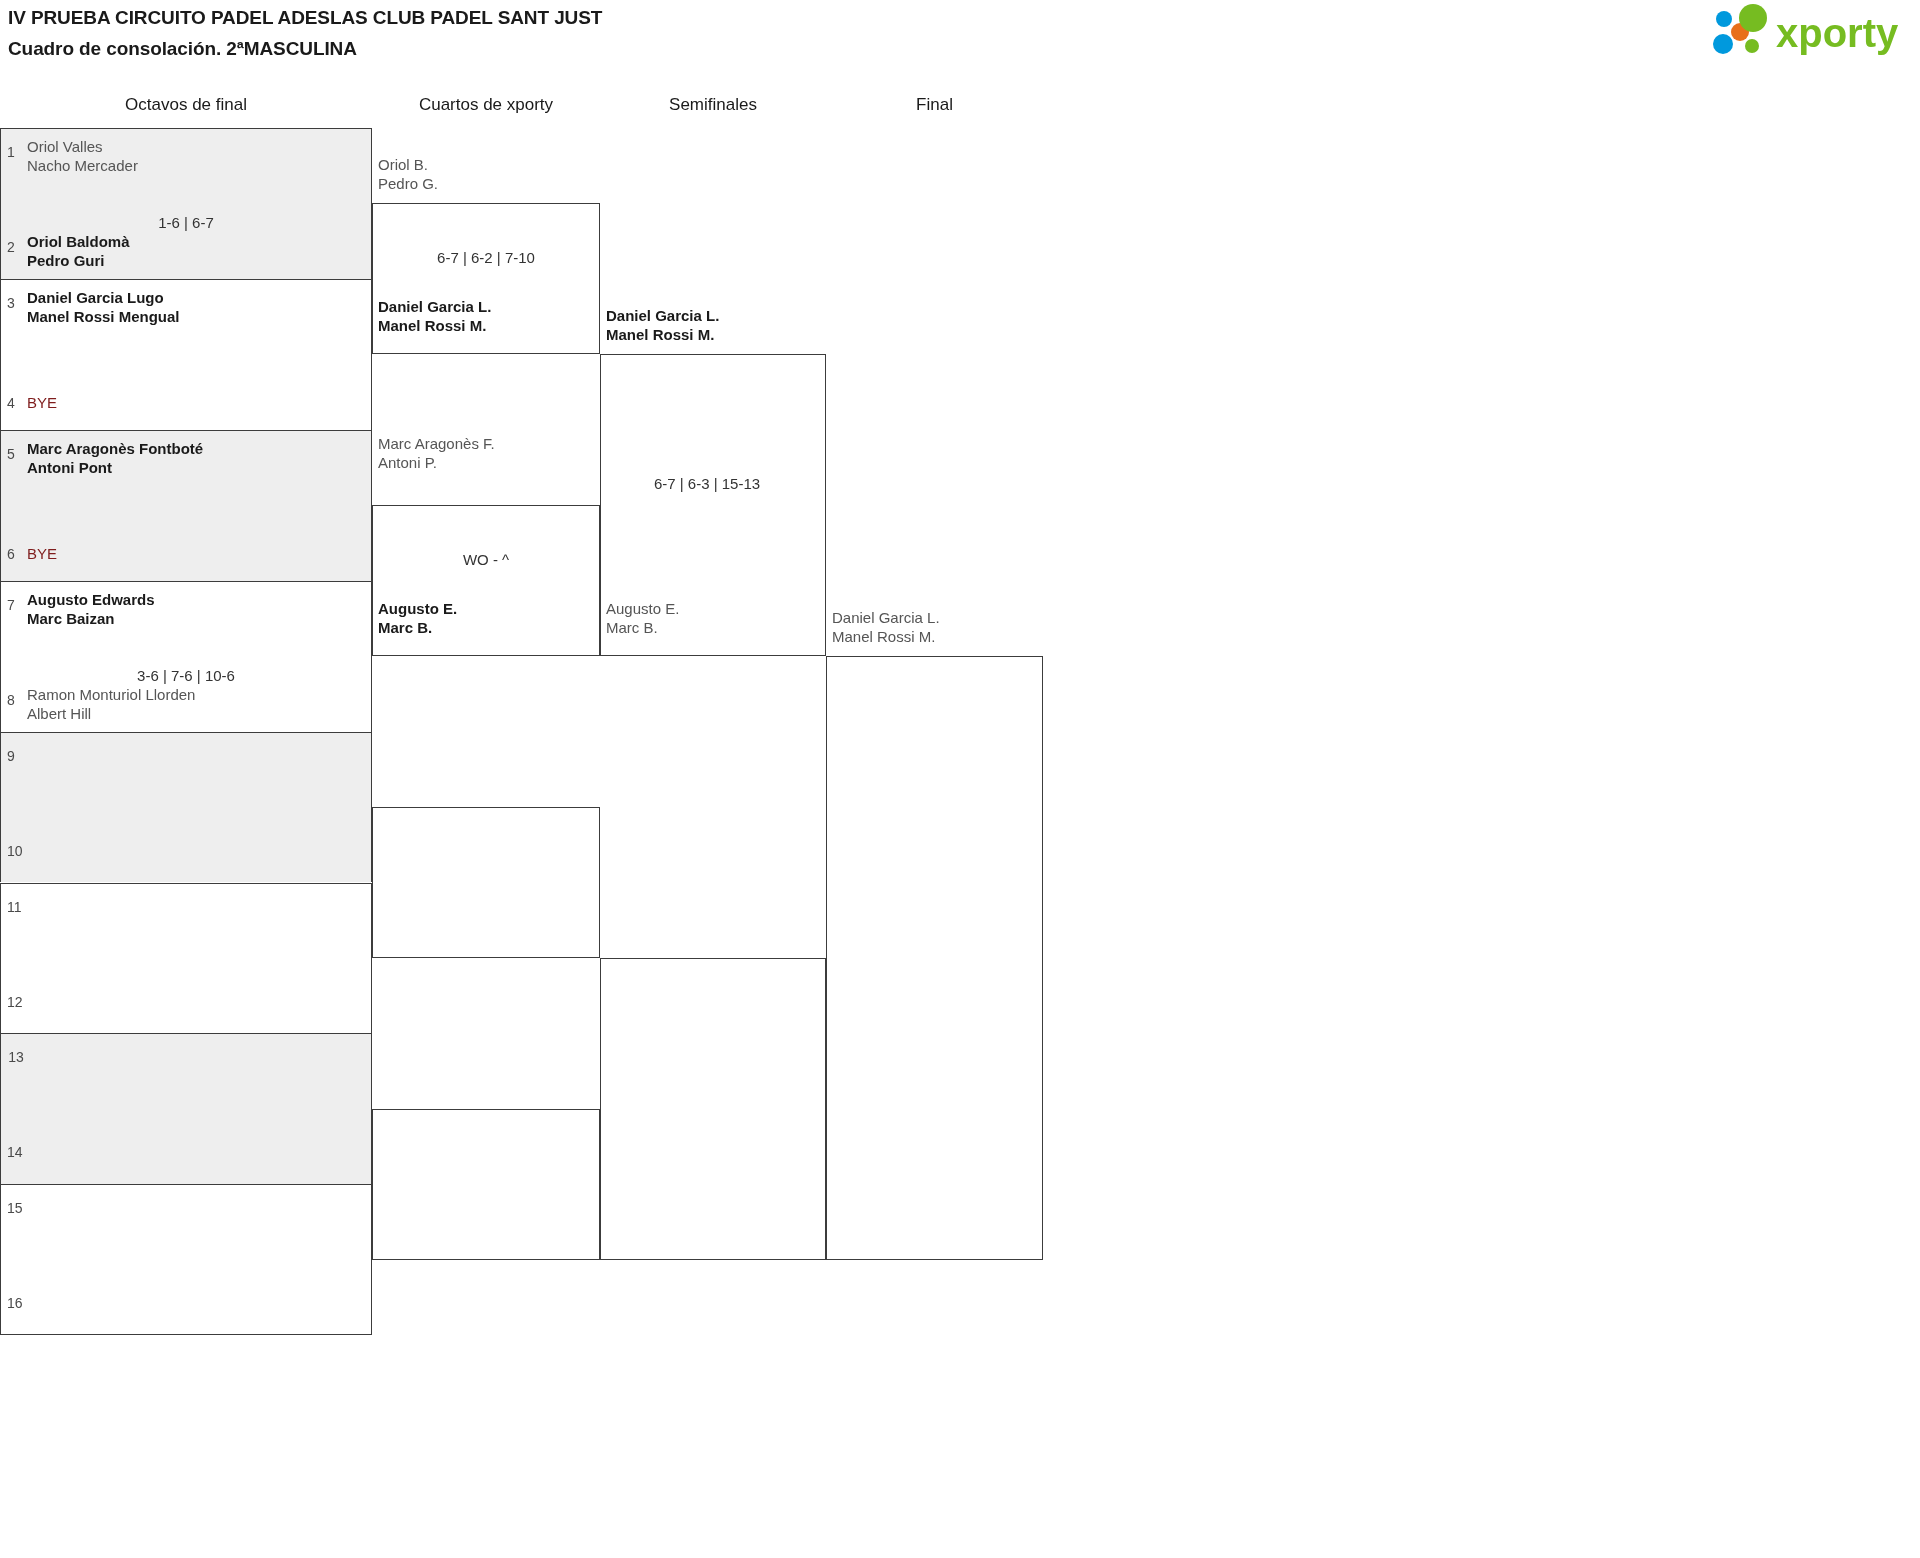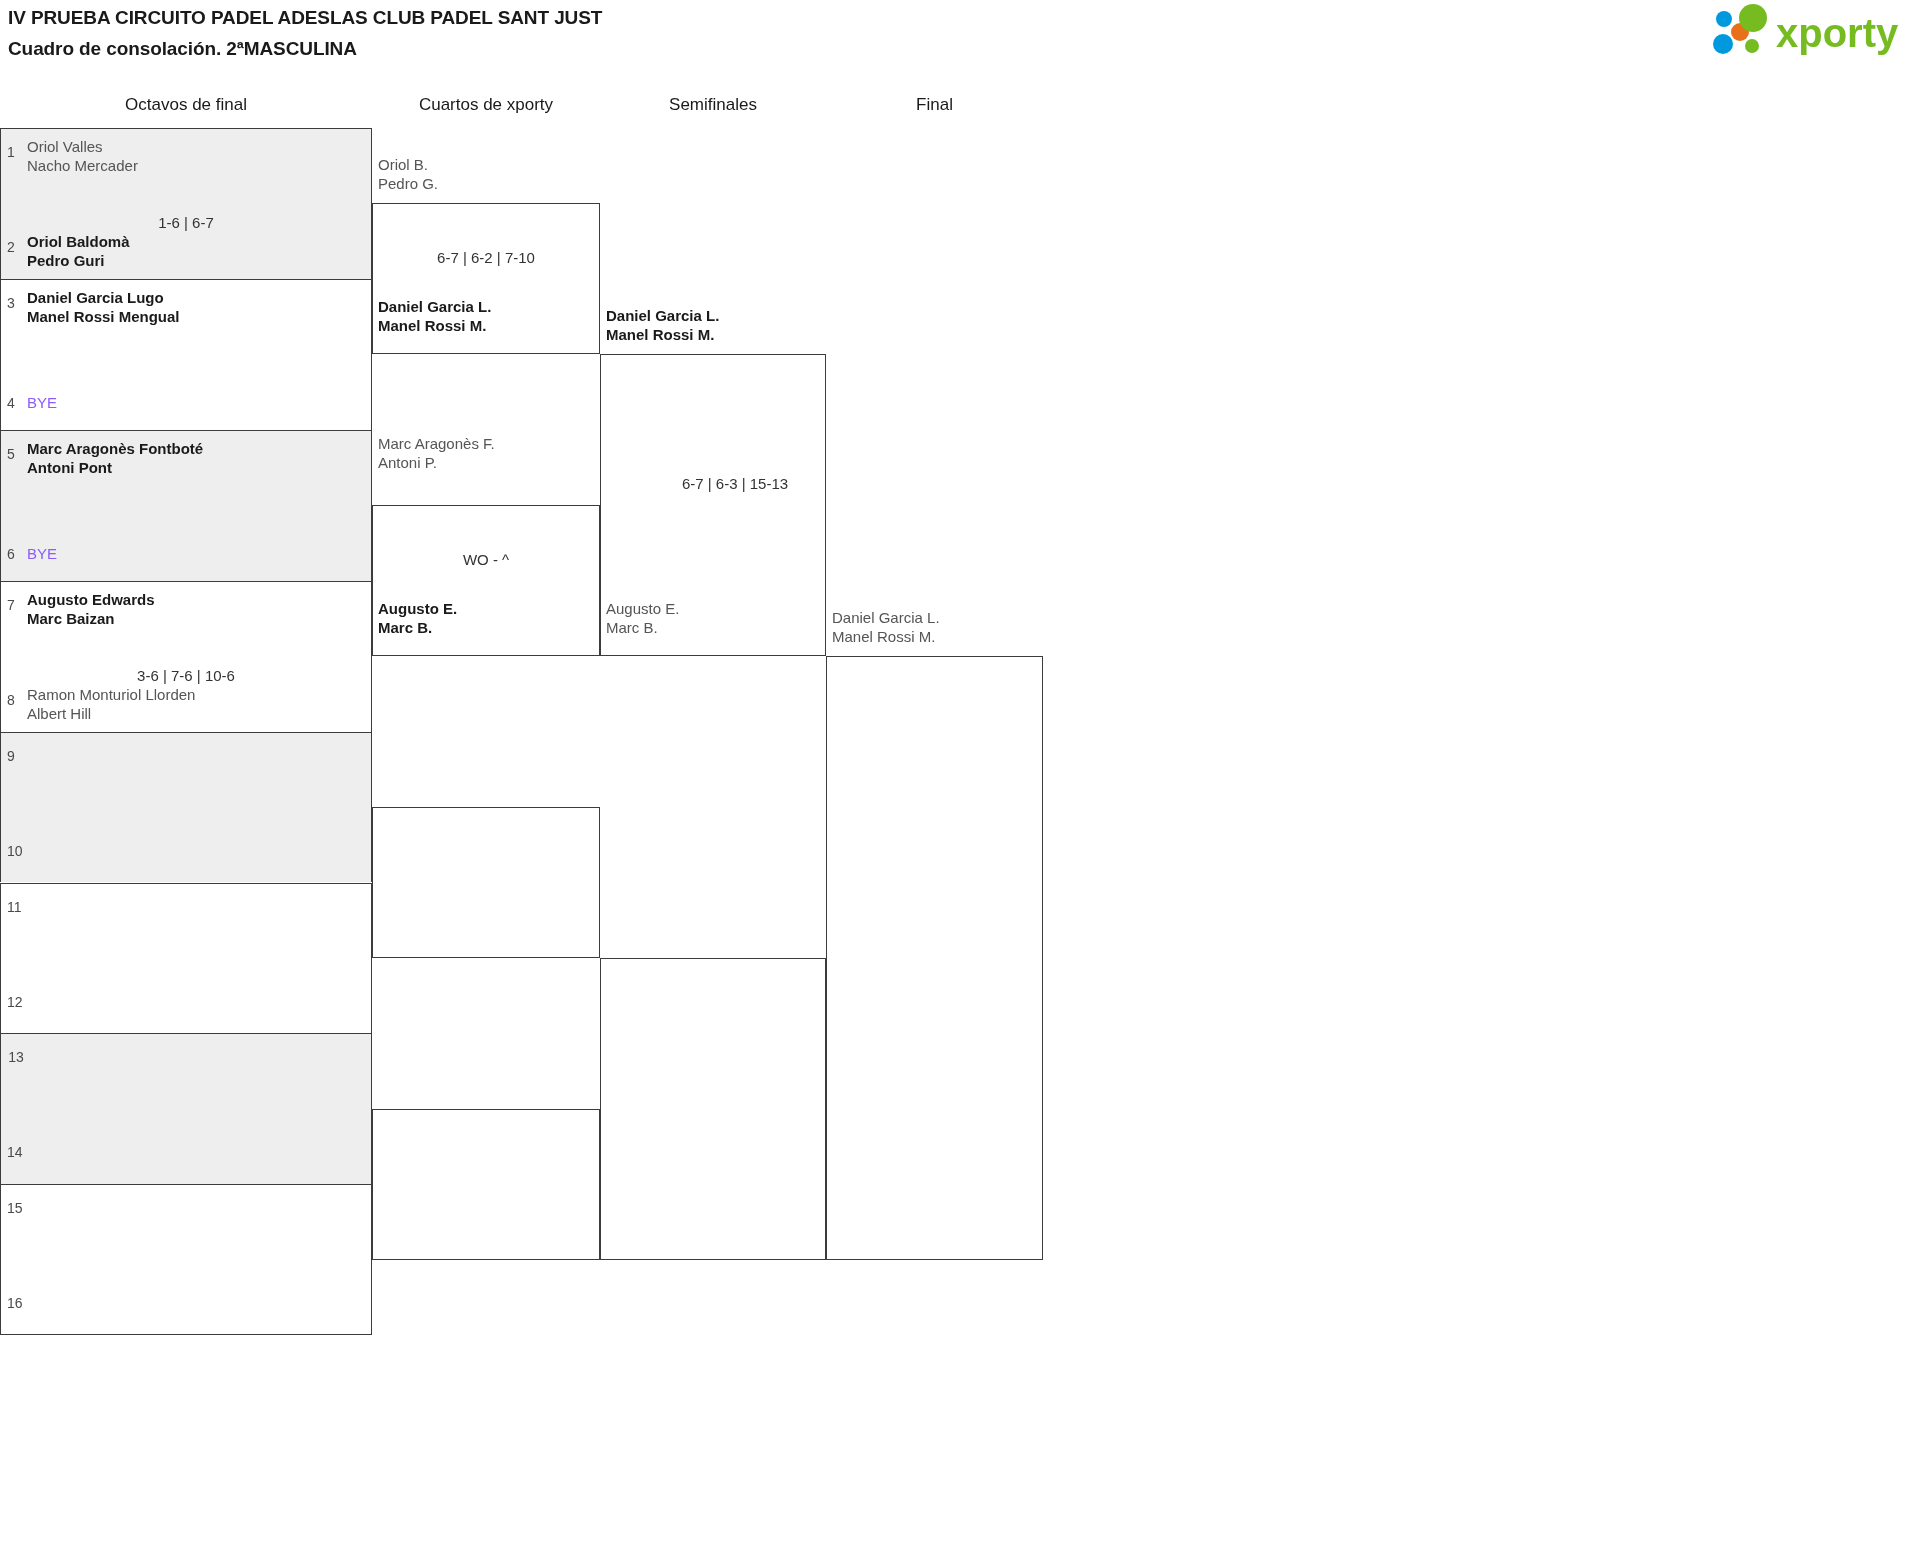--- a/index.html
+++ b/index.html
@@ -38,21 +38,21 @@
     position:absolute;left:7px;font-size:14px;color:#4a4a4a;
     width:18px;text-align:left;
   }
   .team{
     position:absolute;left:27px;font-size:15px;line-height:19px;
     white-space:nowrap;
   }
   .team.win{font-weight:bold;color:#1a1a1a;}
   .team.lose{color:#555555;}
   .bye{
-    position:absolute;left:27px;font-size:15px;color:#8b5cf6;
+    position:absolute;left:27px;font-size:15px;color:#7f1d1d;
     white-space:nowrap;
   }
   .r1score{
     position:absolute;font-size:15px;color:#333333;
     text-align:center;white-space:nowrap;margin-top:24px;
   }
 
   
   .matchbox{
     position:absolute;box-sizing:border-box;
@@ -173,21 +173,21 @@
       <div>Marc Aragonès F.</div>
       <div>Antoni P.</div>
     </div>
     <div class="slot win" style="left:378px;top:599.1500000000001px;">
       <div>Augusto E.</div>
       <div>Marc B.</div>
     </div>
     <div class="matchbox" style="left:372px;top:807.0500000000001px;width:228px;height:150.89999999999998px;"></div>
     <div class="matchbox" style="left:372px;top:1108.8500000000001px;width:228px;height:150.89999999999986px;"></div>
     <div class="matchbox" style="left:600px;top:354.35px;width:226px;height:301.79999999999995px;"></div>
-    <div class="matchscore" style="left:600px;width:214px;top:475.25px;padding-left:28px;">6-7 | 6-3 | 15-13</div>
+    <div class="matchscore" style="left:600px;width:214px;top:475.25px;">6-7 | 6-3 | 15-13</div>
     <div class="slot win" style="left:606px;top:306.35px;">
       <div>Daniel Garcia L.</div>
       <div>Manel Rossi M.</div>
     </div>
     <div class="slot lose" style="left:606px;top:599.15px;">
       <div>Augusto E.</div>
       <div>Marc B.</div>
     </div>
     <div class="matchbox" style="left:600px;top:957.9499999999999px;width:226px;height:301.8000000000003px;"></div>
     <div class="matchbox" style="left:826px;top:656.1500000000001px;width:217px;height:603.5999999999999px;"></div>

